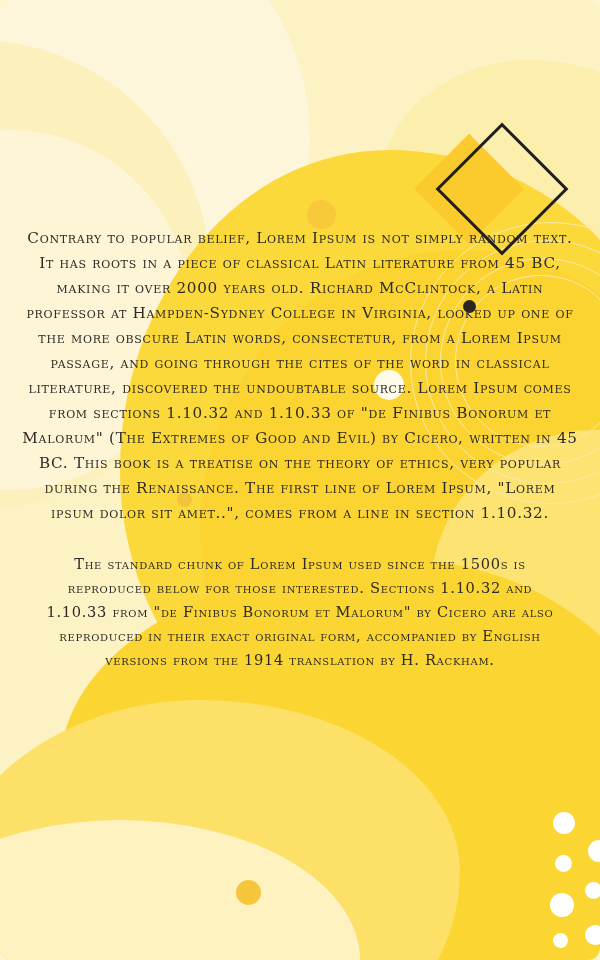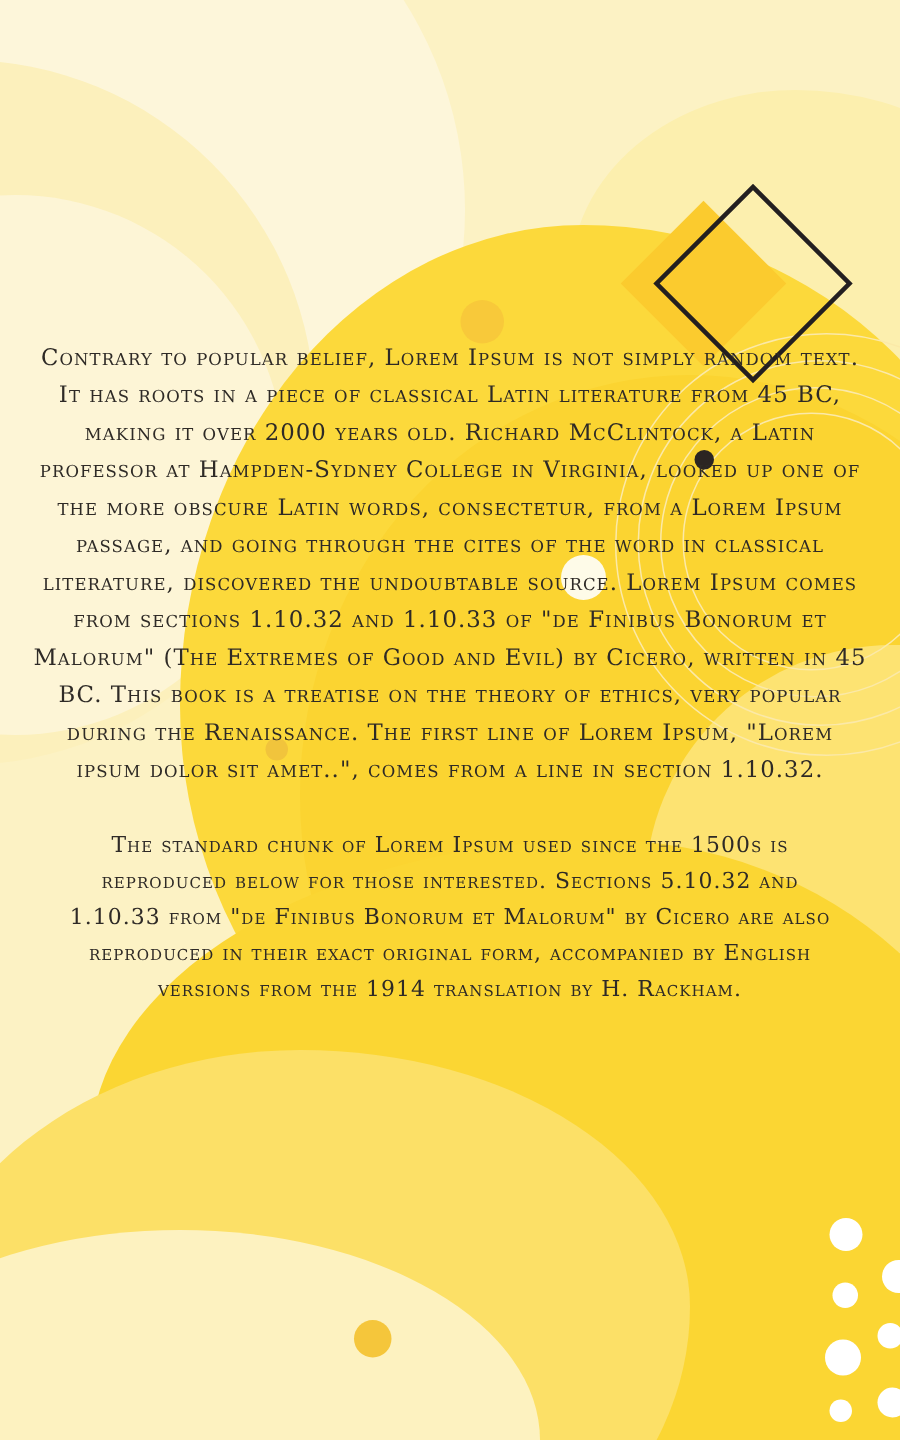--- a/index.html
+++ b/index.html
@@ -12,20 +12,21 @@
     overflow: hidden;
     font-family: "DejaVu Serif", serif;
     background: #FFF6D0;
   }
   .poster {
     position: relative;
     width: 600px;
     height: 960px;
     overflow: hidden;
     background: #FDF3C8;
+    border-radius: 12px;
   }
 
   
   .deco { position: absolute; pointer-events: none; }
 
   .bg-base {
     left: 0; top: 0; width: 600px; height: 960px;
     background: #FCF2C4;
   }
   
@@ -183,16 +184,16 @@
   <div class="deco dot-white dw1"></div>
   <div class="deco dot-white dw2"></div>
   <div class="deco dot-white dw3"></div>
   <div class="deco dot-white dw4"></div>
   <div class="deco dot-white dw5"></div>
   <div class="deco dot-white dw6"></div>
   <div class="deco dot-white dw7"></div>
 
   <div class="content">
     <p class="para first">Contrary to popular belief, Lorem Ipsum is not simply random text. It has roots in a piece of classical Latin literature from 45 BC, making it over 2000 years old. Richard McClintock, a Latin professor at Hampden-Sydney College in Virginia, looked up one of the more obscure Latin words, consectetur, from a Lorem Ipsum passage, and going through the cites of the word in classical literature, discovered the undoubtable source. Lorem Ipsum comes from sections 1.10.32 and 1.10.33 of "de Finibus Bonorum et Malorum" (The Extremes of Good and Evil) by Cicero, written in 45 BC. This book is a treatise on the theory of ethics, very popular during the Renaissance. The first line of Lorem Ipsum, "Lorem ipsum dolor sit amet..", comes from a line in section 1.10.32.</p>
-    <p class="para second">The standard chunk of Lorem Ipsum used since the 1500s is reproduced below for those interested. Sections 5.10.32 and 1.10.33 from "de Finibus Bonorum et Malorum" by Cicero are also reproduced in their exact original form, accompanied by English versions from the 1914 translation by H. Rackham.</p>
+    <p class="para second">The standard chunk of Lorem Ipsum used since the 1500s is reproduced below for those interested. Sections 1.10.32 and 1.10.33 from "de Finibus Bonorum et Malorum" by Cicero are also reproduced in their exact original form, accompanied by English versions from the 1914 translation by H. Rackham.</p>
   </div>
 
 </div>
 
 </body></html>

